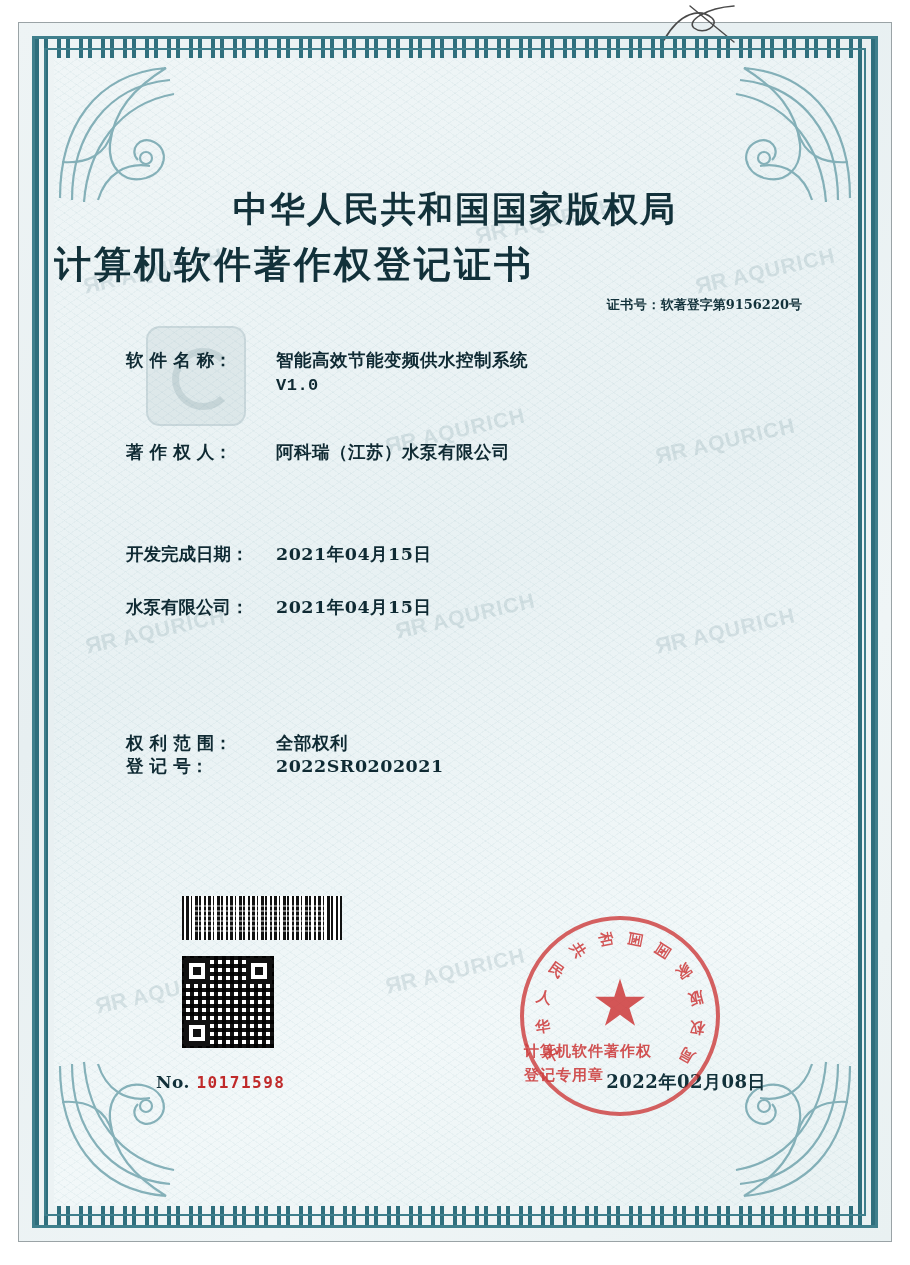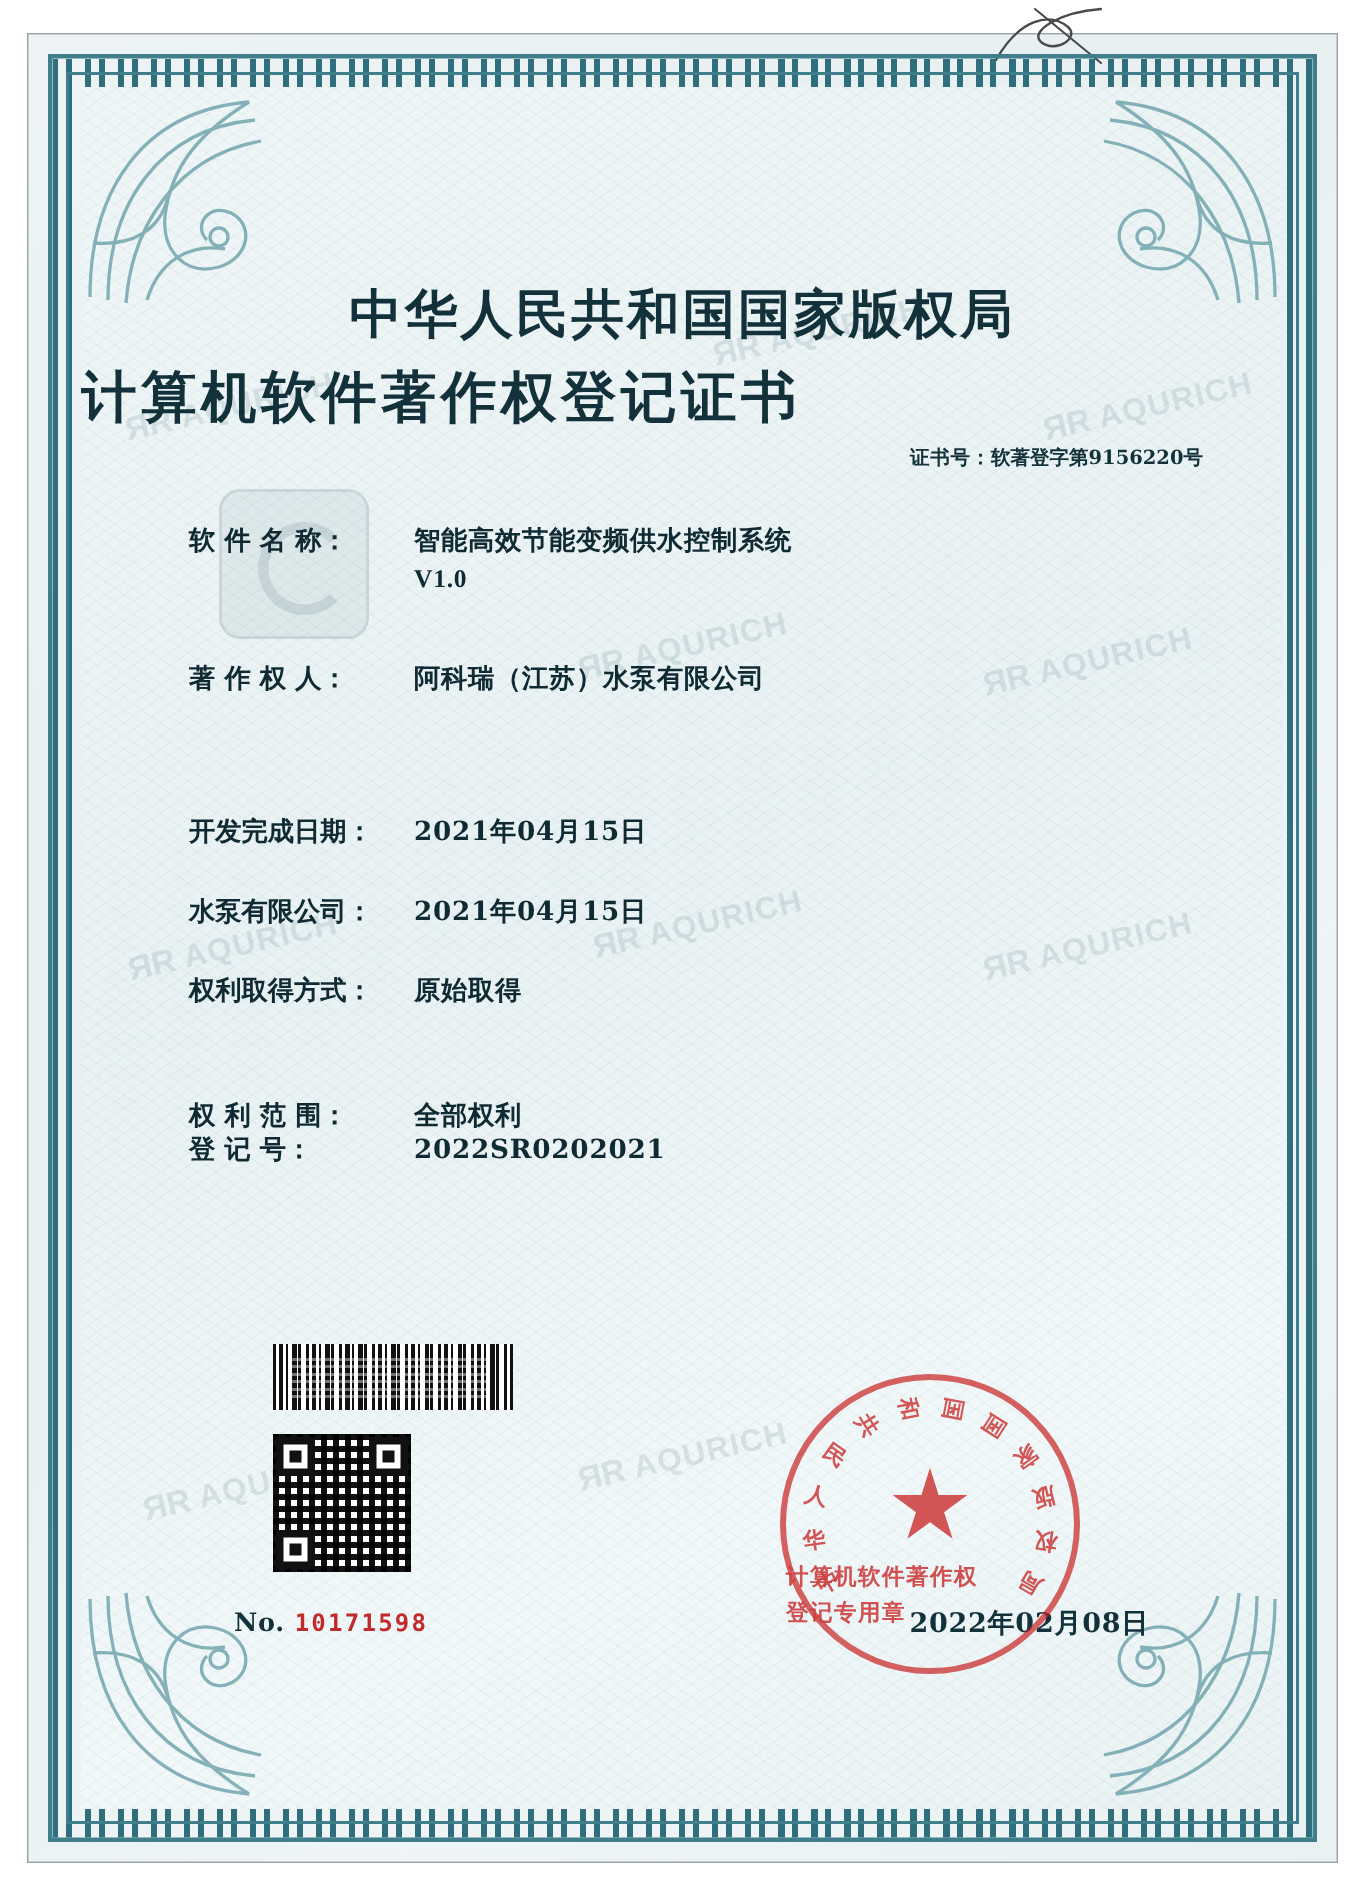--- a/index.html
+++ b/index.html
@@ -186,21 +186,21 @@
   .field .val.mono {
     font-family: "DejaVu Serif", serif;
     letter-spacing: 0.5px;
   }
   .subline {
     position: absolute;
     left: 222px;
     font-size: 17px;
     font-weight: bold;
     color: #0f2a33;
-    font-family: Liberation Serif, serif;
+    font-family: Liberation Mono, monospace;
     letter-spacing: 0.5px;
   }
 
   .para {
     position: absolute;
     left: 72px;
     width: 660px;
     font-size: 17.5px;
     line-height: 40px;
     color: #0f2a33;
@@ -464,23 +464,20 @@
       </div>
 
       <div class="field" style="top:484px;">
         <span class="lbl">开发完成日期：</span><span class="val mono">2021年04月15日</span>
       </div>
 
       <div class="field" style="top:537px;">
         <span class="lbl">水泵有限公司：</span><span class="val mono">2021年04月15日</span>
       </div>
 
-      <div class="field" style="top:590px;">
-        <span class="lbl">权利取得方式：</span><span class="val">原始取得</span>
-      </div>
 
       <div class="field" style="top:673px;">
         <span class="lbl">权 利 范 围：</span><span class="val">全部权利</span>
       </div>
 
       <div class="field" style="top:696px;">
         <span class="lbl">登 记 号：</span><span class="val mono">2022SR0202021</span>
       </div>
 
 

